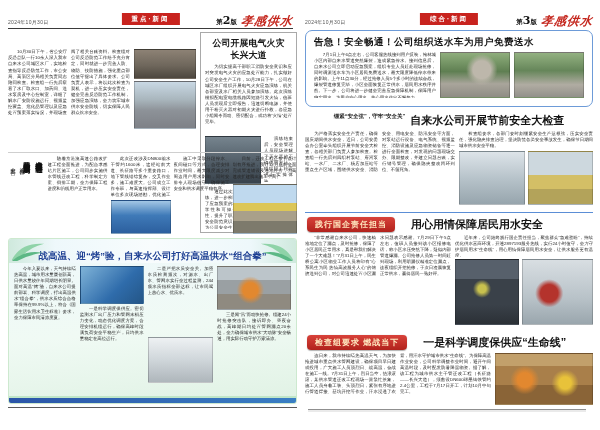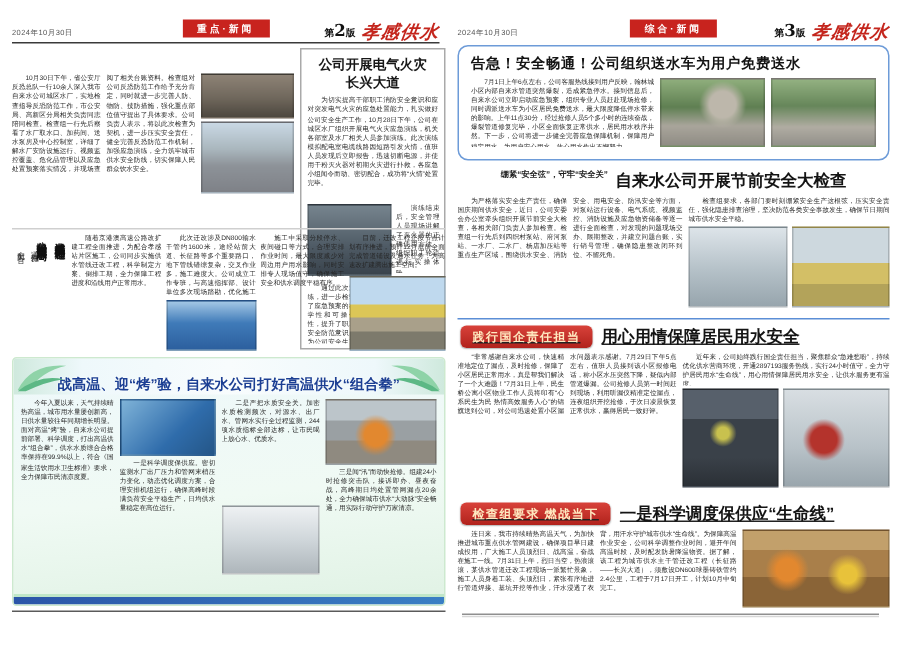--- a/index.html
+++ b/index.html
@@ -114,21 +114,21 @@
   .b2-row{display:flex;gap:4px;height:74px;}
   .b2-text{width:150px;column-count:2;column-gap:4px;height:100%;}
   .b2-right{flex:1;display:flex;flex-direction:column;gap:2px;}
   .b2-sub{height:18px;}
   .b2-photos{flex:1;display:flex;gap:3px;}
   .ph-b2a{flex:1;background:linear-gradient(180deg,#dde4e9 0%,#b6c2c9 52%,#97a5ad 100%);}
   .ph-b2b{flex:1;background:linear-gradient(180deg,#cdd8de 0 45%,#d3bf66 45% 72%,#b3a35a 72% 100%);}
 
   
   .b3{position:absolute;left:5px;top:217px;width:288px;height:113px;}
-  .lab-row{display:flex;align-items:center;gap:6px;margin:0 0 3px;padding-left:2px;text-decoration:underline;}
+  .lab-row{display:flex;align-items:center;gap:16px;margin:0 0 3px;padding-left:2px;}
   .red-label{background:linear-gradient(180deg,#d8423a,#b1221c);color:#ffe9c0;font-size:8px;
     font-weight:bold;letter-spacing:1px;padding:2px 8px;border-radius:4px;white-space:nowrap;
     box-shadow:0 0.5px 1px rgba(0,0,0,.3);}
   .sec-title{font-size:11px;font-weight:bold;color:#141414;white-space:nowrap;}
   .b3-row{display:flex;gap:4px;height:90px;}
   .b3-text{width:146px;column-count:2;column-gap:4px;height:100%;}
   .b3-right{flex:1;display:flex;flex-direction:column;gap:2px;}
   .b3-sub{height:22px;}
   .b3-photos{flex:1;display:flex;gap:3px;}
   .ph-b3night{flex:1;background:radial-gradient(circle at 42% 45%,#c8c14e 0 8%,rgba(200,193,78,0) 18%),

